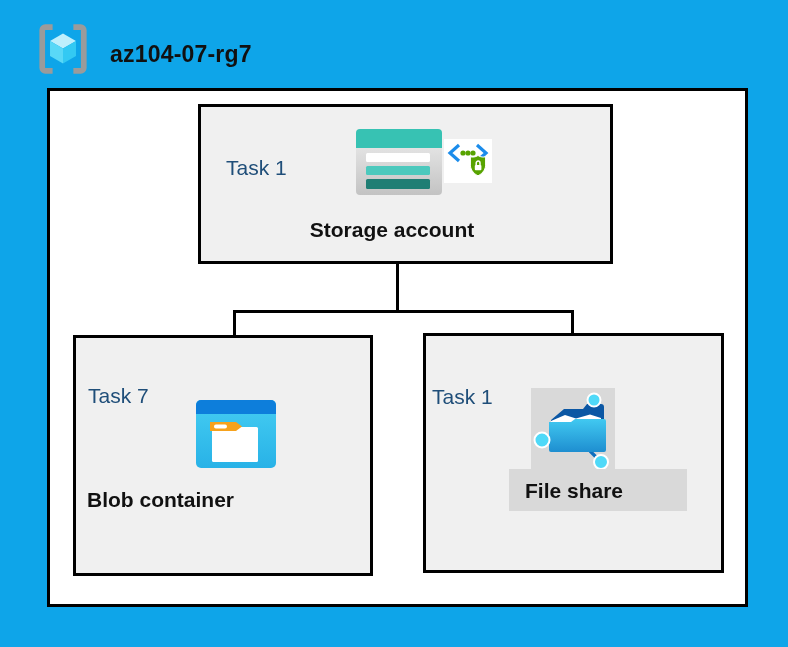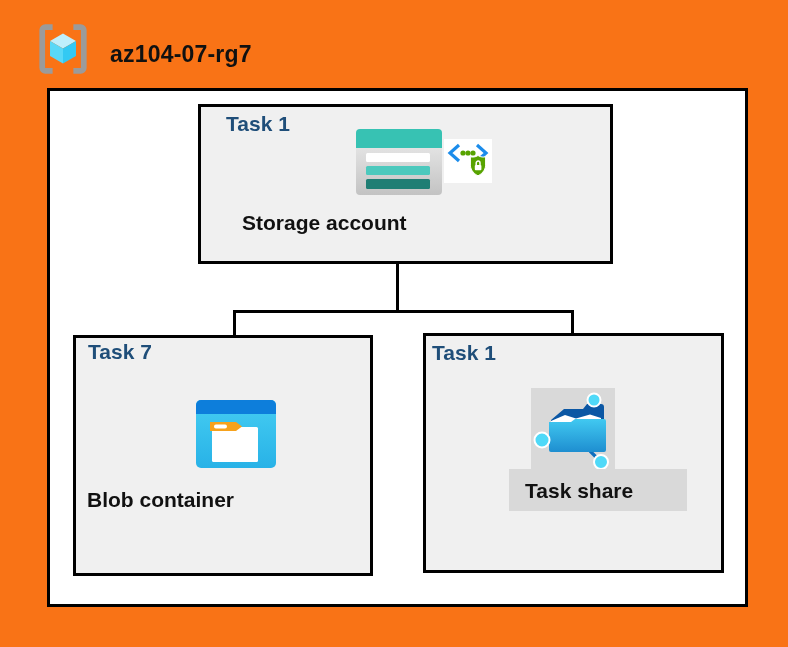--- a/index.html
+++ b/index.html
@@ -1,20 +1,20 @@
 <!DOCTYPE html>
 <html><head>
 <meta charset="utf-8">
 <style>
   html, body { margin: 0; padding: 0; background: #ffffff; }
   .canvas {
     position: relative;
     width: 788px;
     height: 647px;
-    background: #f97316;
+    background: #0ea5e9;
     font-family: "Liberation Sans", sans-serif;
     overflow: hidden;
   }
   .abs { position: absolute; }
 
   
   .rg-header-icon { left: 36px; top: 23px; width: 54px; height: 52px; }
   .rg-title {
     left: 110px; top: 41px;
     font-size: 23px; font-weight: bold; color: #111111;
@@ -31,30 +31,30 @@
   
   .task-box {
     border: 3px solid #000000; box-sizing: border-box;
     background: #f0f0f0;
   }
   .task1-box { left: 198px; top: 104px; width: 415px; height: 160px; }
   .task2-box { left: 73px;  top: 335px; width: 300px; height: 241px; }
   .task3-box { left: 423px; top: 333px; width: 301px; height: 240px; }
 
   .task-label {
-    font-size: 21px; font-weight: bold; color: #1f4e79; white-space: nowrap;
+    font-size: 21px; font-weight: normal; color: #1f4e79; white-space: nowrap; margin-top: 44px;
   }
   .task1-label { left: 226px; top: 112px; }
   .task2-label { left: 88px;  top: 340px; }
   .task3-label { left: 432px; top: 341px; }
 
   .item-label {
     font-size: 21px; font-weight: bold; color: #111111; white-space: nowrap;
   }
-  .storage-label { left: 242px; top: 211px; width: 300px; text-align: left; }
+  .storage-label { left: 242px; top: 218px; width: 300px; text-align: center; }
   .blob-label    { left: 87px;  top: 488px; width: 300px; text-align: left; }
   .fileshare-label { left: 525px; top: 479px; }
 
   
   .storage-icon  { left: 356px; top: 129px; width: 86px; height: 66px; }
   .endpoint-icon { left: 444px; top: 139px; width: 48px; height: 44px; }
   .blob-icon     { left: 196px; top: 400px; width: 80px; height: 68px; }
   .fileshare-bg  { left: 531px; top: 388px; width: 84px; height: 81px; background: #d9d9d9; }
   .fileshare-icon { left: 531px; top: 389px; width: 84px; height: 80px; }
   .fileshare-label-bg { left: 509px; top: 469px; width: 178px; height: 42px; background: #d9d9d9; }
@@ -159,15 +159,15 @@
     <path d="M20,32 L34,26 L45,29.5 L59,25.5 L70,29 L70,36 L20,36 Z" fill="#ffffff"></path>
 
     <path d="M18,33 h22 l4,-3 h29 a2,2 0 0 1 2,2 v29 a2,2 0 0 1 -2,2 h-53 a2,2 0 0 1 -2,-2 Z" fill="url(#fs-front)"></path>
 
     <circle cx="63" cy="11" r="6.5" fill="#4fd9f8" stroke="#ffffff" stroke-width="2"></circle>
     <circle cx="11" cy="51" r="7.5" fill="#4fd9f8" stroke="#ffffff" stroke-width="2"></circle>
     <circle cx="70" cy="73" r="7" fill="#4fd9f8" stroke="#ffffff" stroke-width="2"></circle>
   </svg>
 
   <div class="abs fileshare-label-bg"></div>
-  <div class="abs item-label fileshare-label">Task share</div>
+  <div class="abs item-label fileshare-label">File share</div>
 
 </div>
 
 </body></html>

